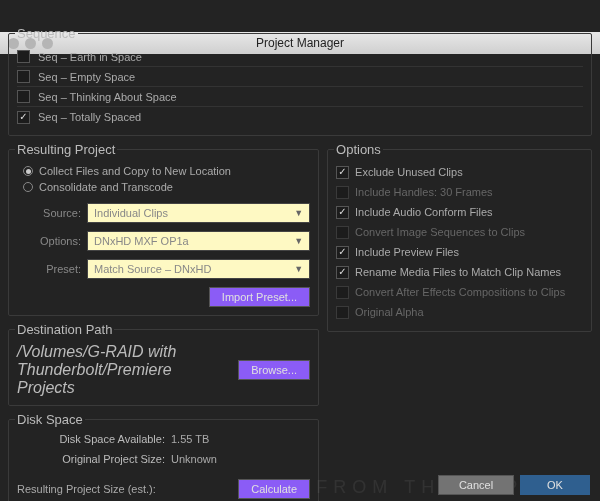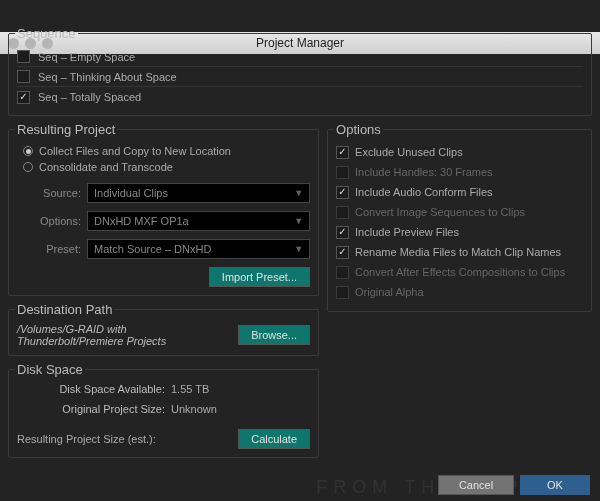--- a/index.html
+++ b/index.html
@@ -17,29 +17,29 @@
     .chk.checked::before { content: "✓"; }
     .chk.dim { border-color: #444; }
     .mid-cols { display: flex; gap: 8px; }
     .col-left { width: 54%; }
     .col-right { width: 46%; }
     .radio-row { display: flex; align-items: center; gap: 6px; height: 16px; margin-left: 6px; }
     .radio { width: 10px; height: 10px; border-radius: 50%; border: 1px solid #888; display: inline-block; position: relative; }
     .radio.sel::after { content: ""; position: absolute; inset: 1.5px; border-radius: 50%; background: #ccc; }
     .form-row { display: flex; align-items: center; gap: 6px; margin-top: 8px; }
     .form-lbl { width: 64px; text-align: right; color: #888; font-size: 11px; }
-    .dropdown { flex: 1; height: 20px; background: #000000; border: 1px solid #444; display: flex; align-items: center; padding: 0 6px; color: #888; font-size: 11px; justify-content: space-between; }
+    .dropdown { flex: 1; height: 20px; background: #fef9c3; border: 1px solid #444; display: flex; align-items: center; padding: 0 6px; color: #888; font-size: 11px; justify-content: space-between; }
     .dropdown .caret { font-size: 9px; color: #666; }
-    .btn { height: 20px; background: #0f766e; border: 1px solid #555; color: #e0e0e0; padding: 0 12px; font-size: 11px; display: inline-flex; align-items: center; justify-content: center; cursor: pointer; }
+    .btn { height: 20px; background: #8b5cf6; border: 1px solid #555; color: #e0e0e0; padding: 0 12px; font-size: 11px; display: inline-flex; align-items: center; justify-content: center; cursor: pointer; }
     .btn-row-r { display: flex; justify-content: flex-end; margin-top: 8px; }
     .opt-row { display: flex; align-items: center; gap: 6px; height: 18px; margin-bottom: 2px; }
     .opt-row.dim { color: #666; }
     .opt-row.dim .chk { border-color: #3a3a3a; }
     .path-row { display: flex; align-items: center; justify-content: space-between; gap: 8px; }
-    .path-text { font-style: italic; color: #bbb; font-size: 11px; }
+    .path-text { font-style: italic; color: #bbb; font-size: 16px; }
     .ds-row { display: flex; gap: 6px; height: 18px; margin-bottom: 2px; }
     .ds-lbl { width: 148px; text-align: right; color: #bbb; }
     .footer { position: absolute; right: 10px; bottom: 6px; display: flex; gap: 6px; }
     .btn-cancel { background: #737373; width: 76px; }
     .btn-ok { background: #2f5f8f; border-color: #2f5f8f; width: 70px; }
     .watermark { position: absolute; right: 5px; bottom: 3px; font-size: 18px; letter-spacing: 6px; color: rgba(255,255,255,0.07); pointer-events: none; font-weight: 300; }
   </style>
 </head>
 <body>
 
@@ -49,20 +49,24 @@
     <span class="dot"></span>
     <span class="dot"></span>
   </div>
   <span class="title-text">Project Manager</span>
 </div>
 
 <div class="content">
 
   <fieldset>
     <legend>Sequence</legend>
+    <div class="seq-row">
+      <span class="chk"></span>
+      <span>Seq – Earth in Space</span>
+    </div>
     <div class="seq-row">
       <span class="chk"></span>
       <span>Seq – Empty Space</span>
     </div>
     <div class="seq-row">
       <span class="chk"></span>
       <span>Seq – Thinking About Space</span>
     </div>
     <div class="seq-row">
       <span class="chk checked"></span>

